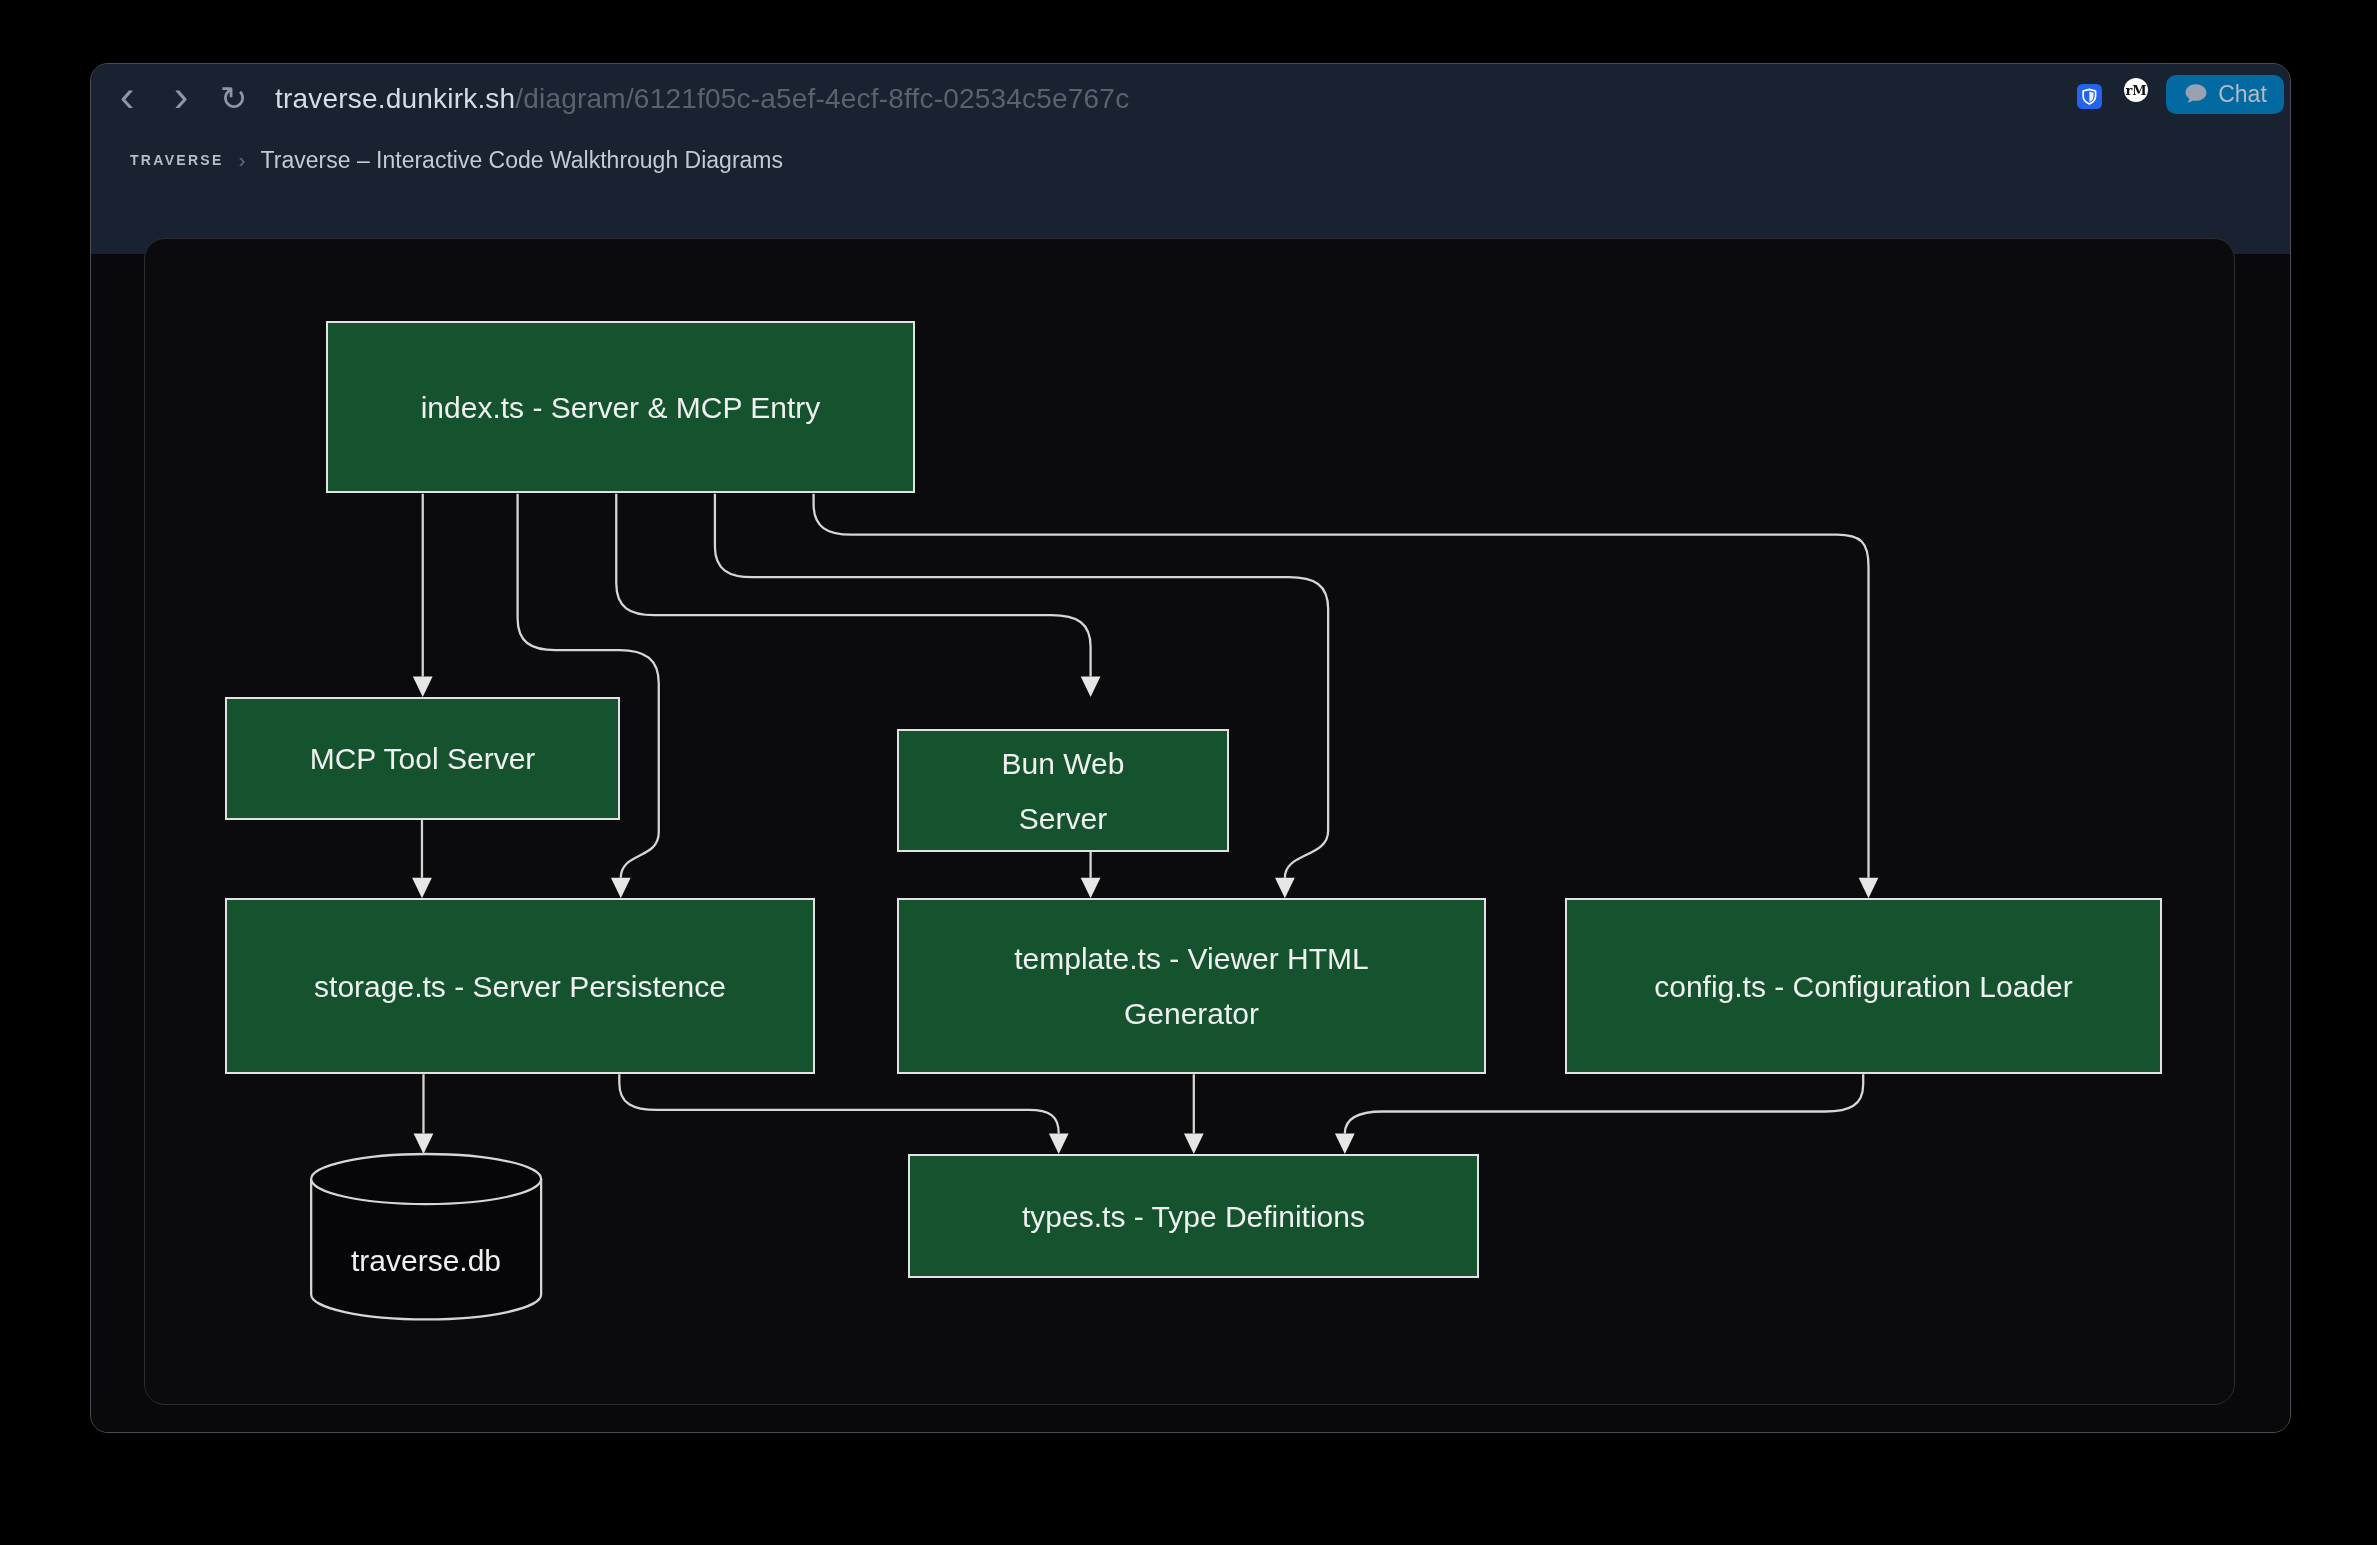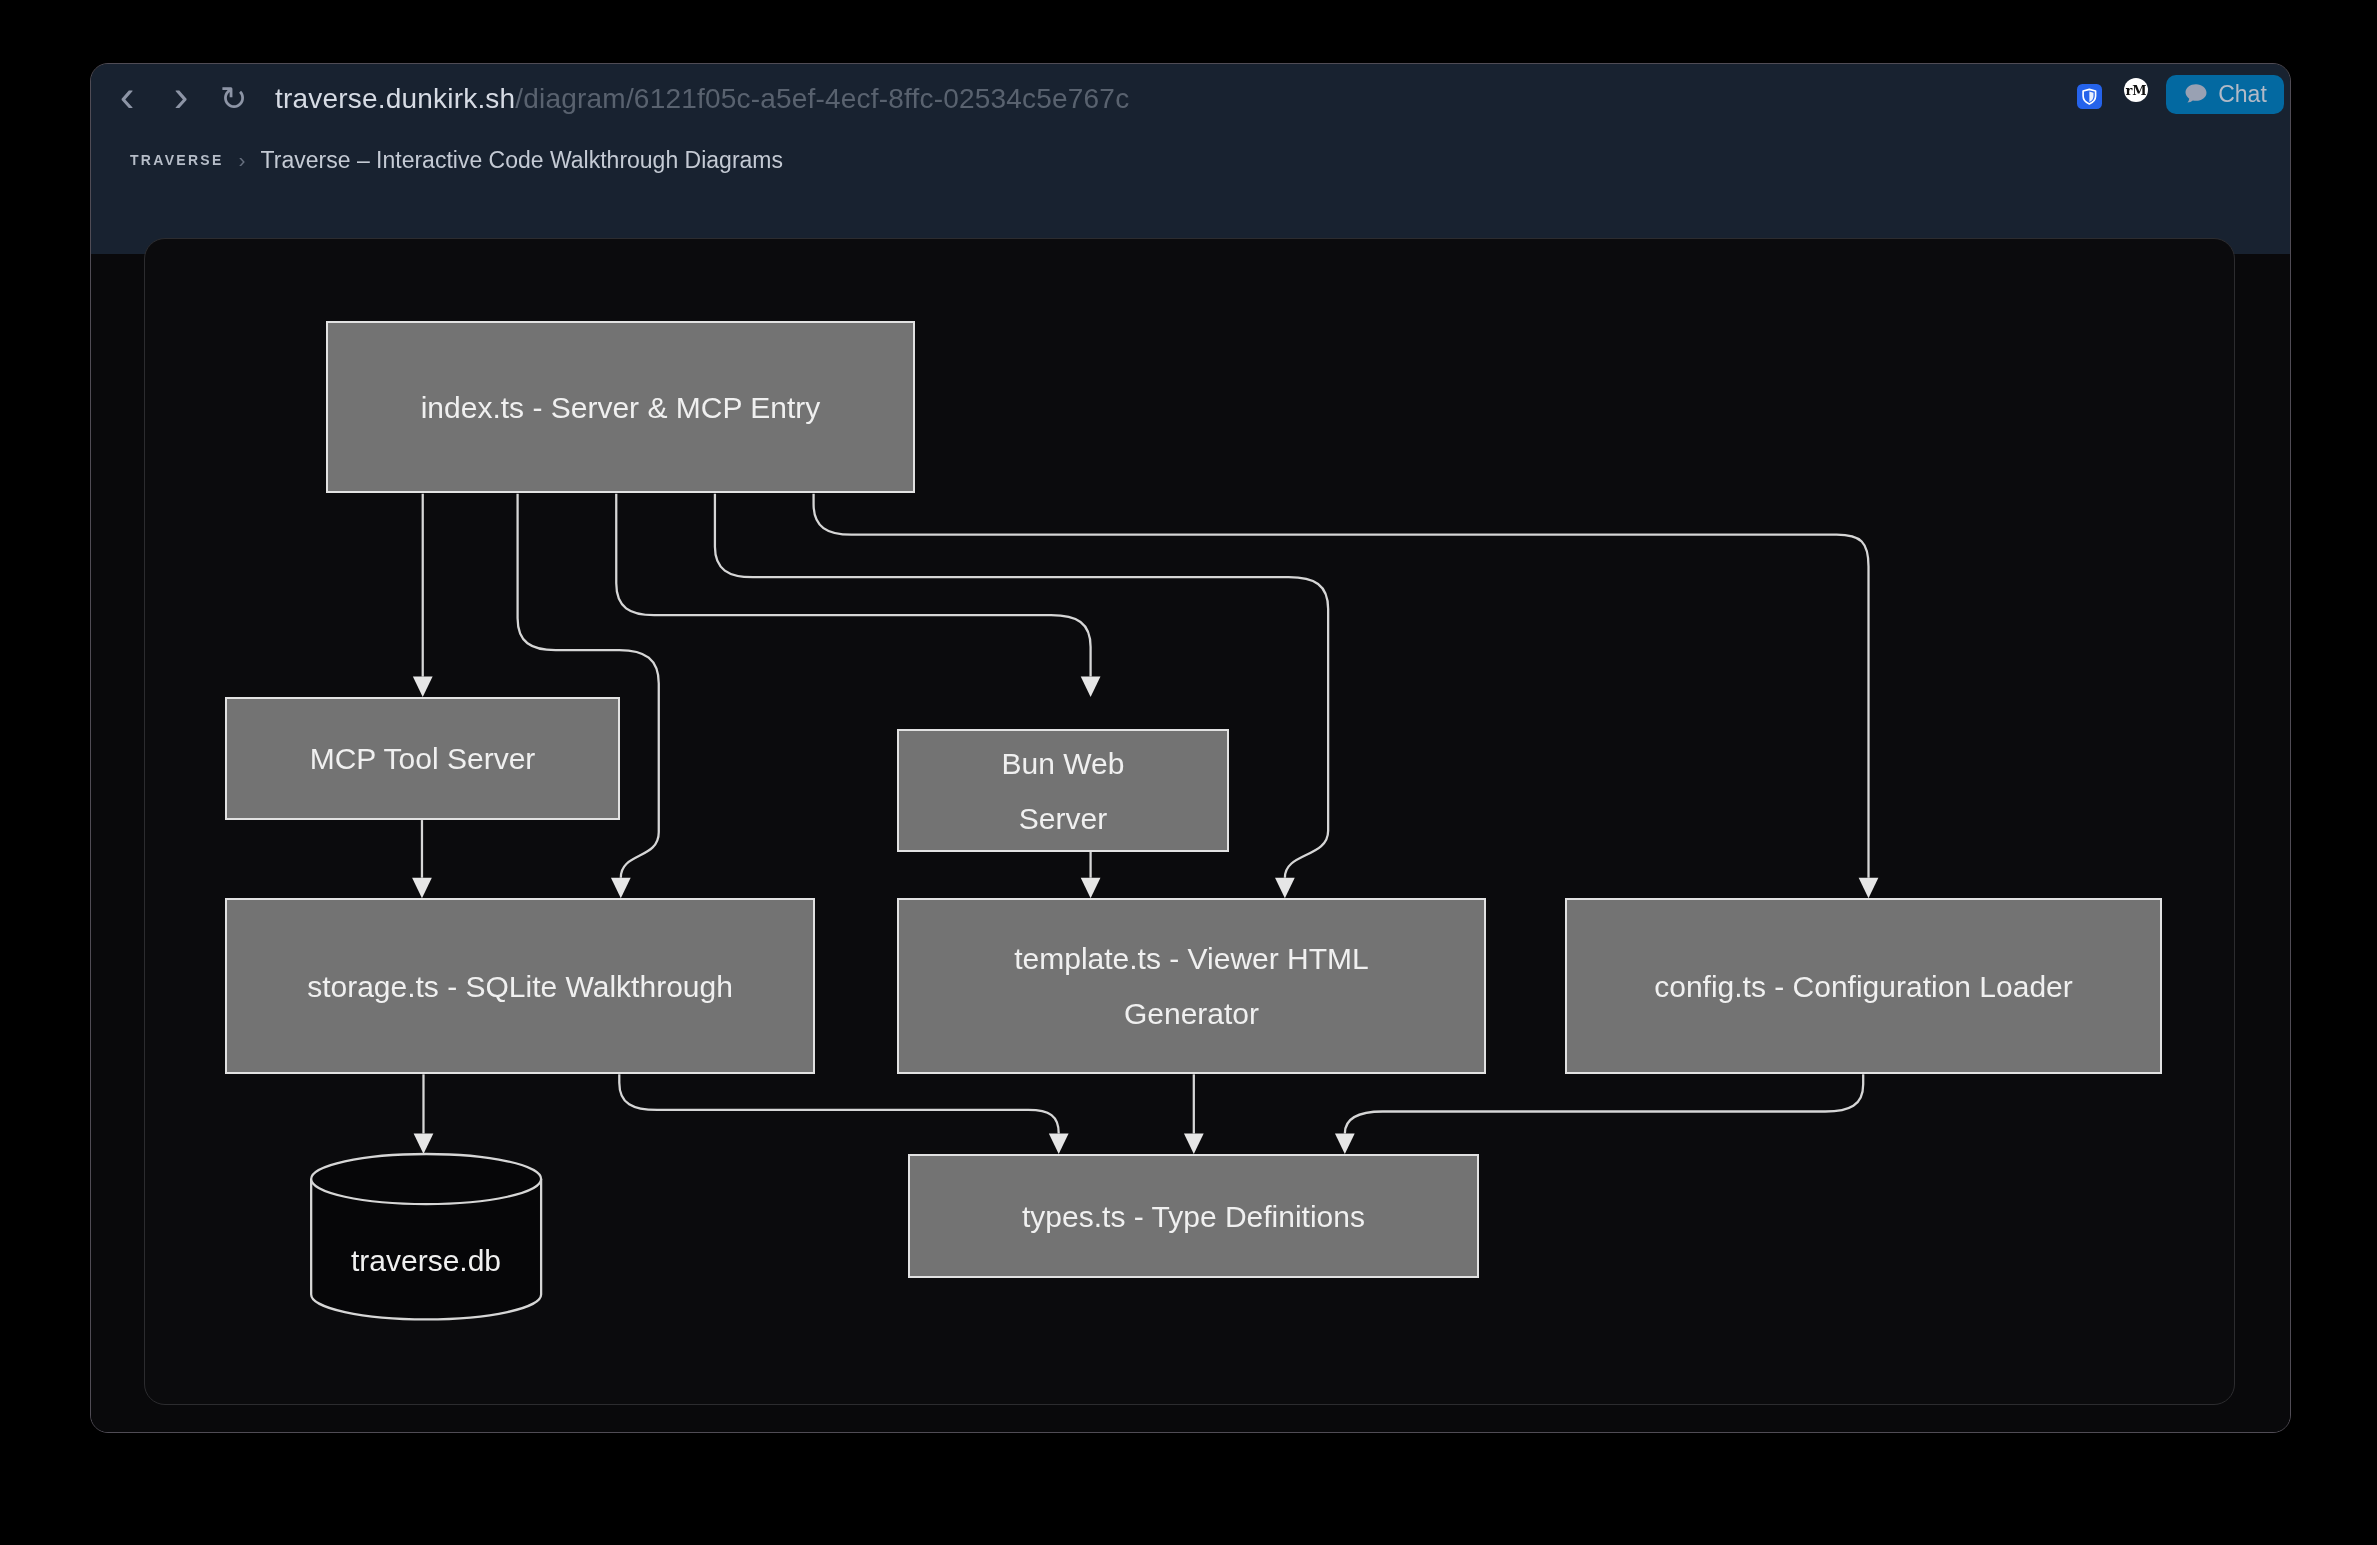--- a/index.html
+++ b/index.html
@@ -83,21 +83,21 @@
   }
 
   
   .edges-svg { position:absolute; left:0; top:0; pointer-events:none; }
   .edge { stroke:#d6d6d6; stroke-width:3; fill:none; }
   .arrow { fill:#e6e6e6; stroke:none; }
   .cyl { stroke:#d6d6d6; stroke-width:3; fill:#060608; }
 
   .node {
     position:absolute;
-    background:#737373;
+    background:#14532d;
     border:2.3px solid #e2e2e2;
     color:#f0f0f0;
     font-size:30px; line-height:55px;
     display:flex; align-items:center; justify-content:center;
     text-align:center;
     padding:0 67px;
   }
   .node-types { padding:0 23px; }
   .cyl-label {
     position:absolute; left:311px; top:1205px; width:230px; height:111px;
@@ -195,21 +195,21 @@
     <ellipse class="cyl" cx="561.5" cy="1553" rx="151.5" ry="33"></ellipse>
   </g>
 </svg>
 
 <div class="node" style="left:326px; top:321px; width:589px; height:172px;">index.ts - Server &amp; MCP Entry</div>
 
 <div class="node" style="left:225px; top:697px; width:395px; height:123px;">MCP Tool Server</div>
 
 <div class="node" style="left:897px; top:697px; width:332px; height:123px;margin-top:32px;">Bun Web Server</div>
 
-<div class="node" style="left:225px; top:898px; width:590px; height:176px;">storage.ts - SQLite Walkthrough</div>
+<div class="node" style="left:225px; top:898px; width:590px; height:176px;">storage.ts - Server Persistence</div>
 
 <div class="node" style="left:897px; top:898px; width:589px; height:176px;">template.ts - Viewer HTML Generator</div>
 
 <div class="node" style="left:1565px; top:898px; width:597px; height:176px;">config.ts - Configuration Loader</div>
 
 <div class="node node-types" style="left:908px; top:1154px; width:571px; height:124px;">types.ts - Type Definitions</div>
 
 <div class="cyl-label">traverse.db</div>
 
 

